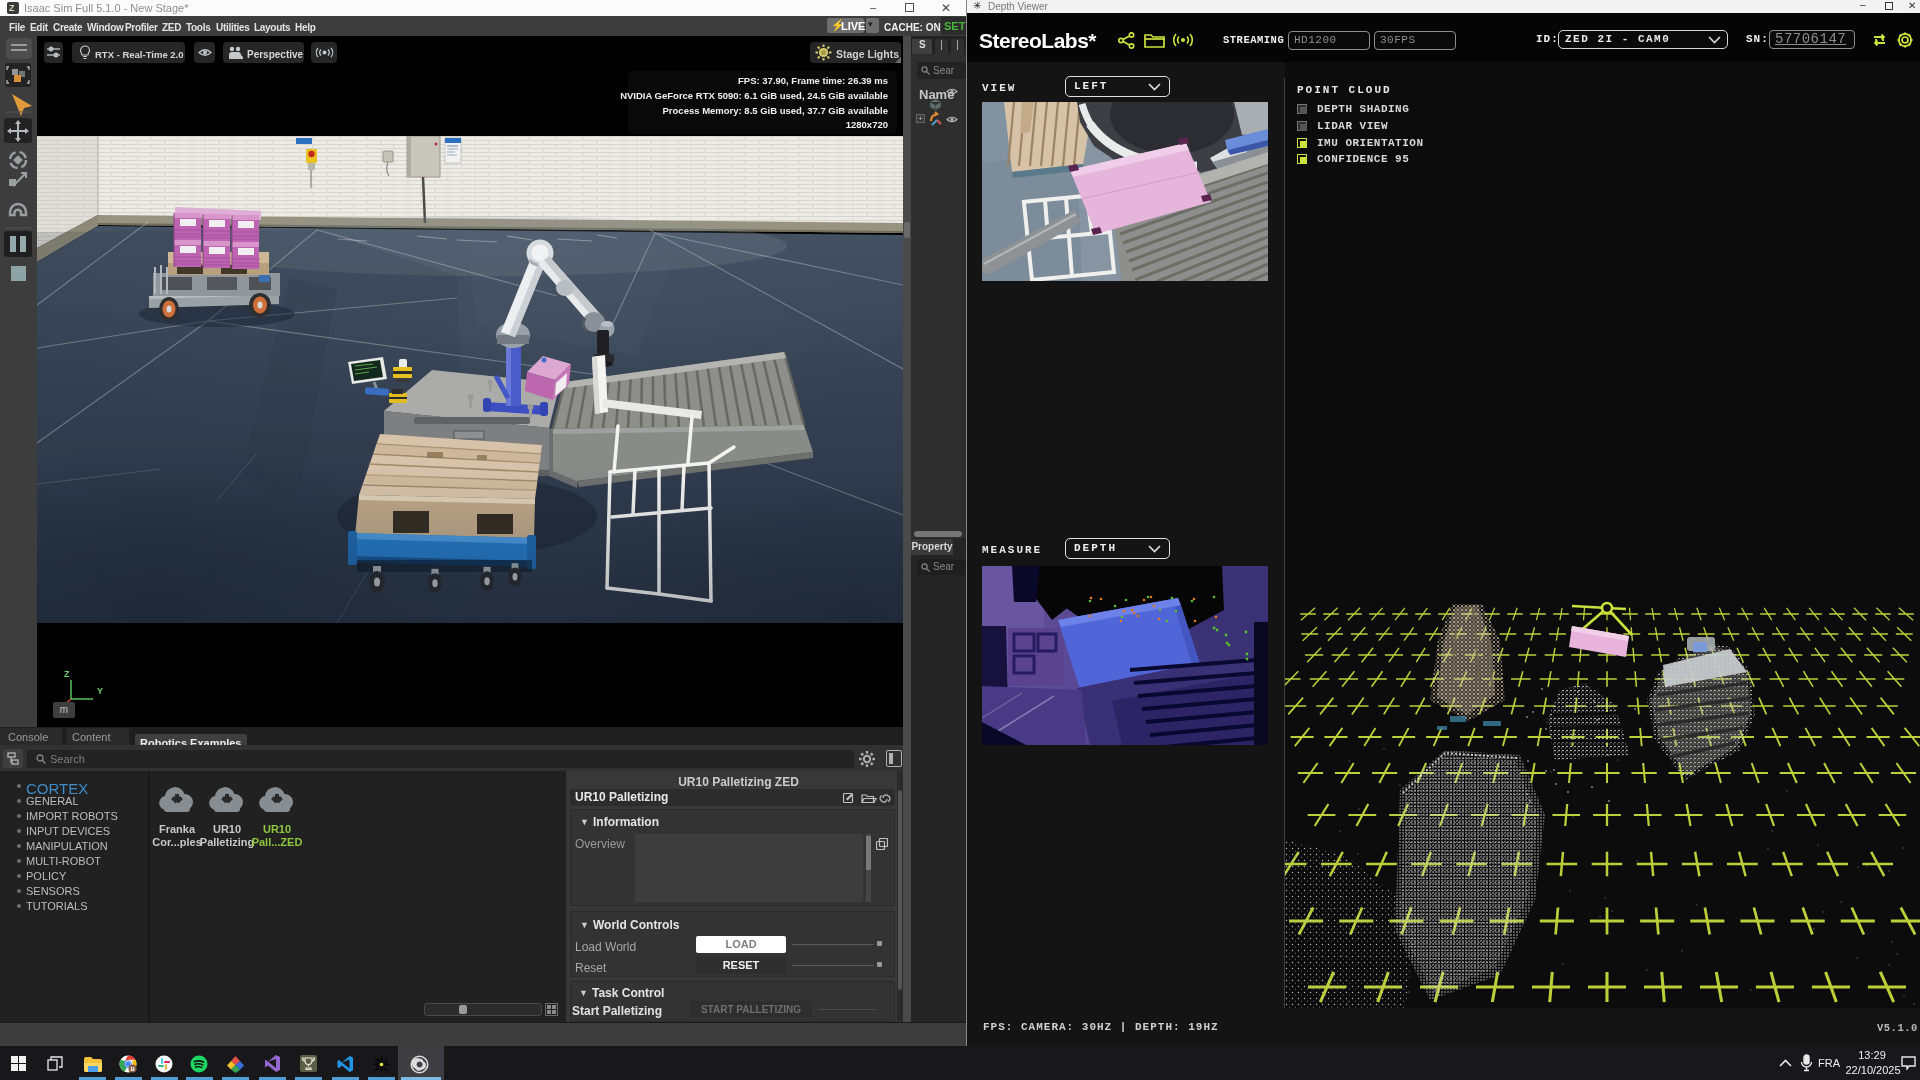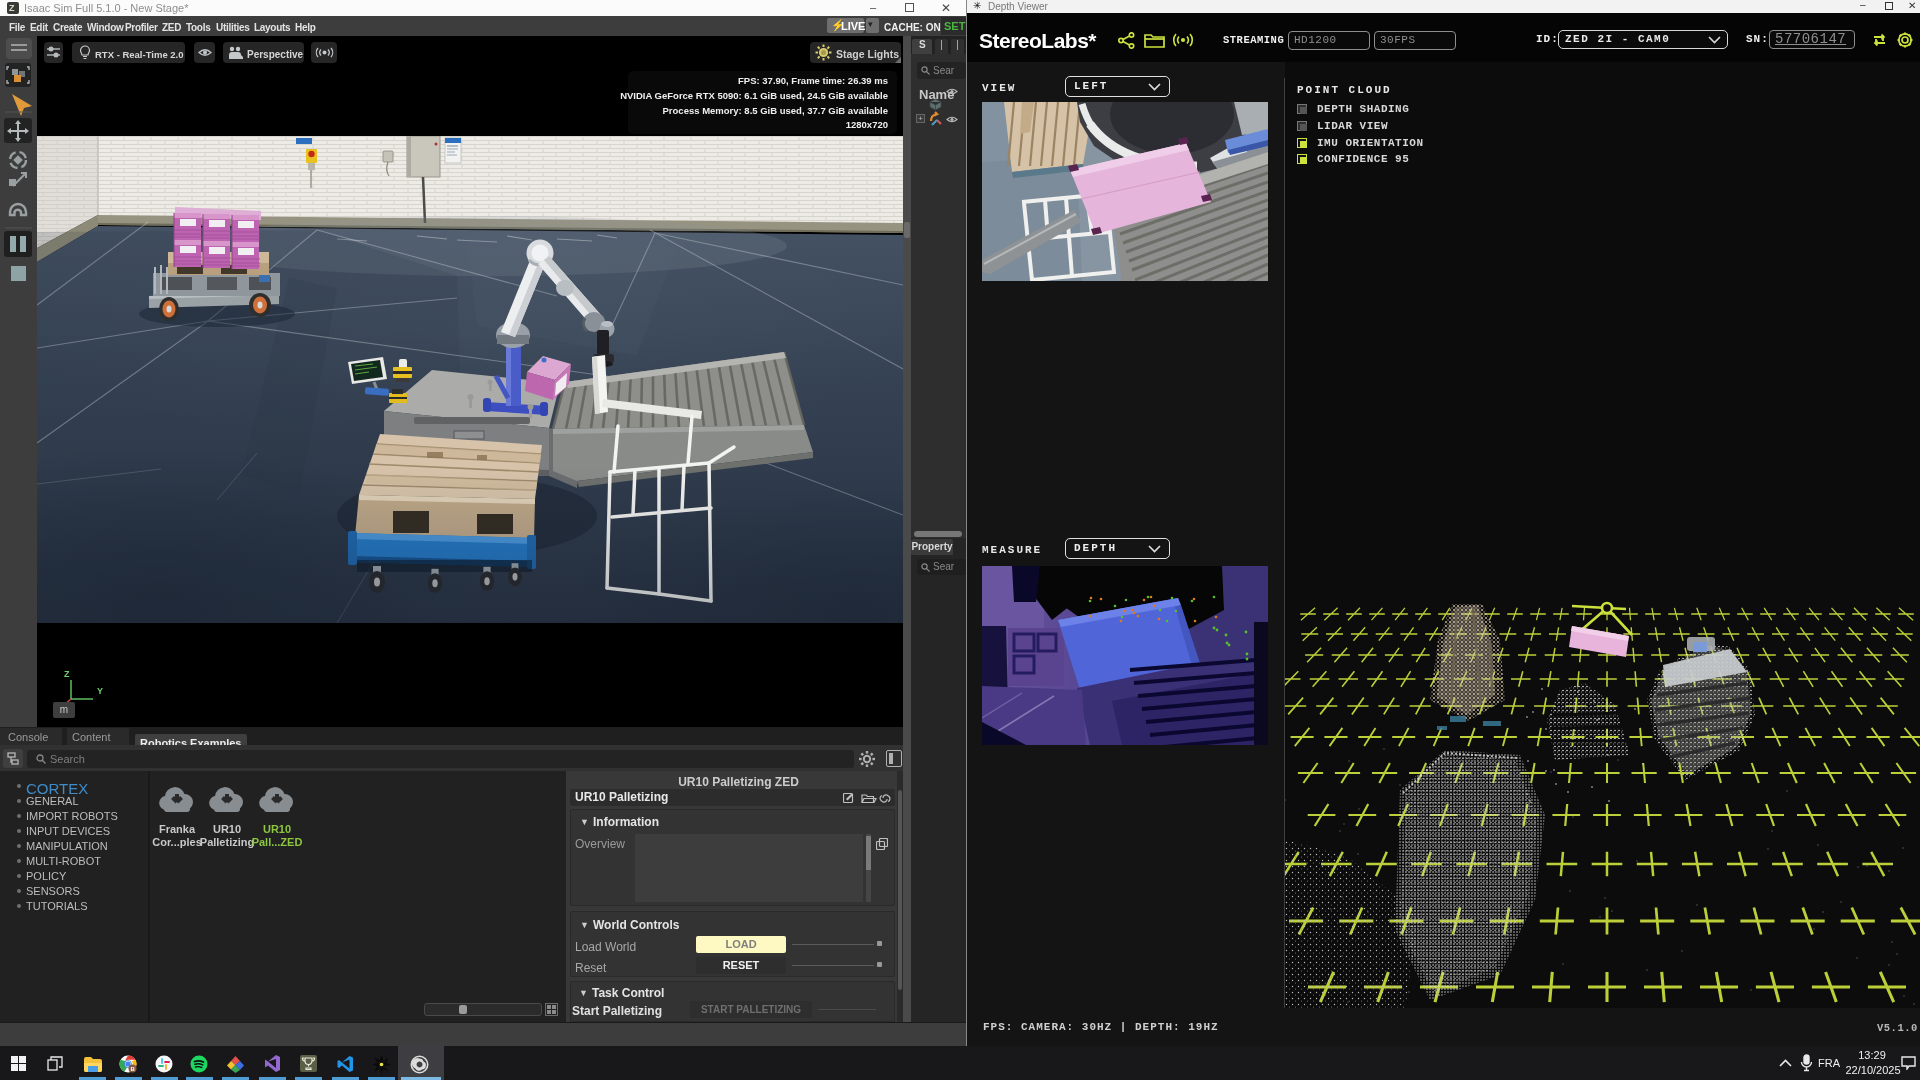--- a/index.html
+++ b/index.html
@@ -617,21 +617,21 @@
 <svg class="abs" style="left:876px;top:838px" width="12" height="12">
       <g fill="none" stroke="#c0c0c0" stroke-width="1.2">
         <rect x="3.5" y="0.5" width="8" height="8" rx="1"></rect>
         <rect x="0.5" y="3.5" width="8" height="8" rx="1"></rect>
       </g>
     </svg>
 <div class="abs" style="left:570px;top:911px;width:325px;height:66px;background:#333333;border:1px solid #2a2a2a;border-radius:2px;"></div>
 <div class="abs" style="left:580px;top:920px;font-size:9px;color:#ccc;">▼</div>
 <div class="abs" style="left:593px;top:918px;font-size:12px;font-weight:bold;color:#e4e4e4;">World Controls</div>
 <div class="abs" style="left:575px;top:940px;font-size:12px;color:#a8a8a8;">Load World</div>
-<div class="abs" style="left:696px;top:936px;width:90px;height:17px;background:#fef9c3;border-radius:2px;color:#7f7f7f;font-size:11px;font-weight:bold;text-align:center;line-height:17px;">LOAD</div>
+<div class="abs" style="left:696px;top:936px;width:90px;height:17px;background:#ffffff;border-radius:2px;color:#7f7f7f;font-size:11px;font-weight:bold;text-align:center;line-height:17px;">LOAD</div>
 <div class="abs" style="left:792px;top:944px;width:82px;height:1px;background:#5a5a5a;"></div>
 <div class="abs" style="left:877px;top:941px;width:5px;height:5px;background:#999;border-radius:1px;"></div>
 <div class="abs" style="left:575px;top:961px;font-size:12px;color:#a8a8a8;">Reset</div>
 <div class="abs" style="left:696px;top:957px;width:90px;height:17px;background:#2e2e2e;border-radius:2px;color:#f0f0f0;font-size:11px;font-weight:bold;text-align:center;line-height:17px;">RESET</div>
 <div class="abs" style="left:792px;top:965px;width:82px;height:1px;background:#5a5a5a;"></div>
 <div class="abs" style="left:877px;top:962px;width:5px;height:5px;background:#999;border-radius:1px;"></div>
 <div class="abs" style="left:570px;top:981px;width:325px;height:41px;background:#333333;border:1px solid #2a2a2a;border-radius:2px 2px 0 0;"></div>
 <div class="abs" style="left:579px;top:988px;font-size:9px;color:#ccc;">▼</div>
 <div class="abs" style="left:592px;top:986px;font-size:12px;font-weight:bold;color:#e4e4e4;">Task Control</div>
 <div class="abs" style="left:572px;top:1004px;font-size:12px;font-weight:bold;color:#e0e0e0;">Start Palletizing</div>

